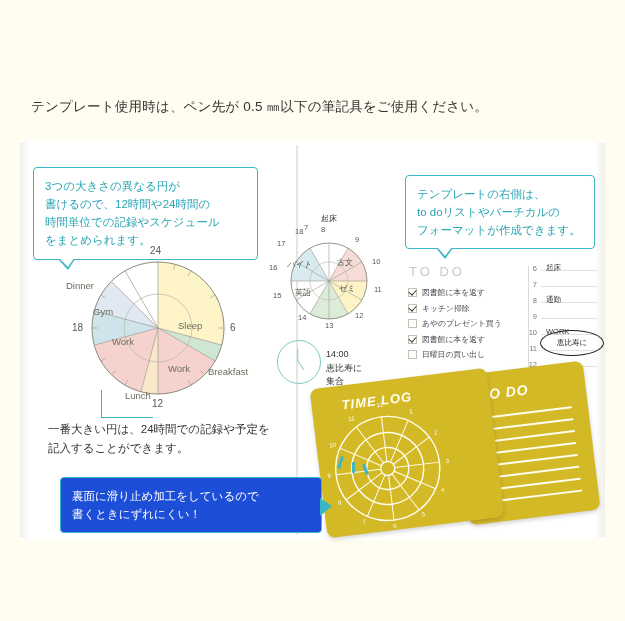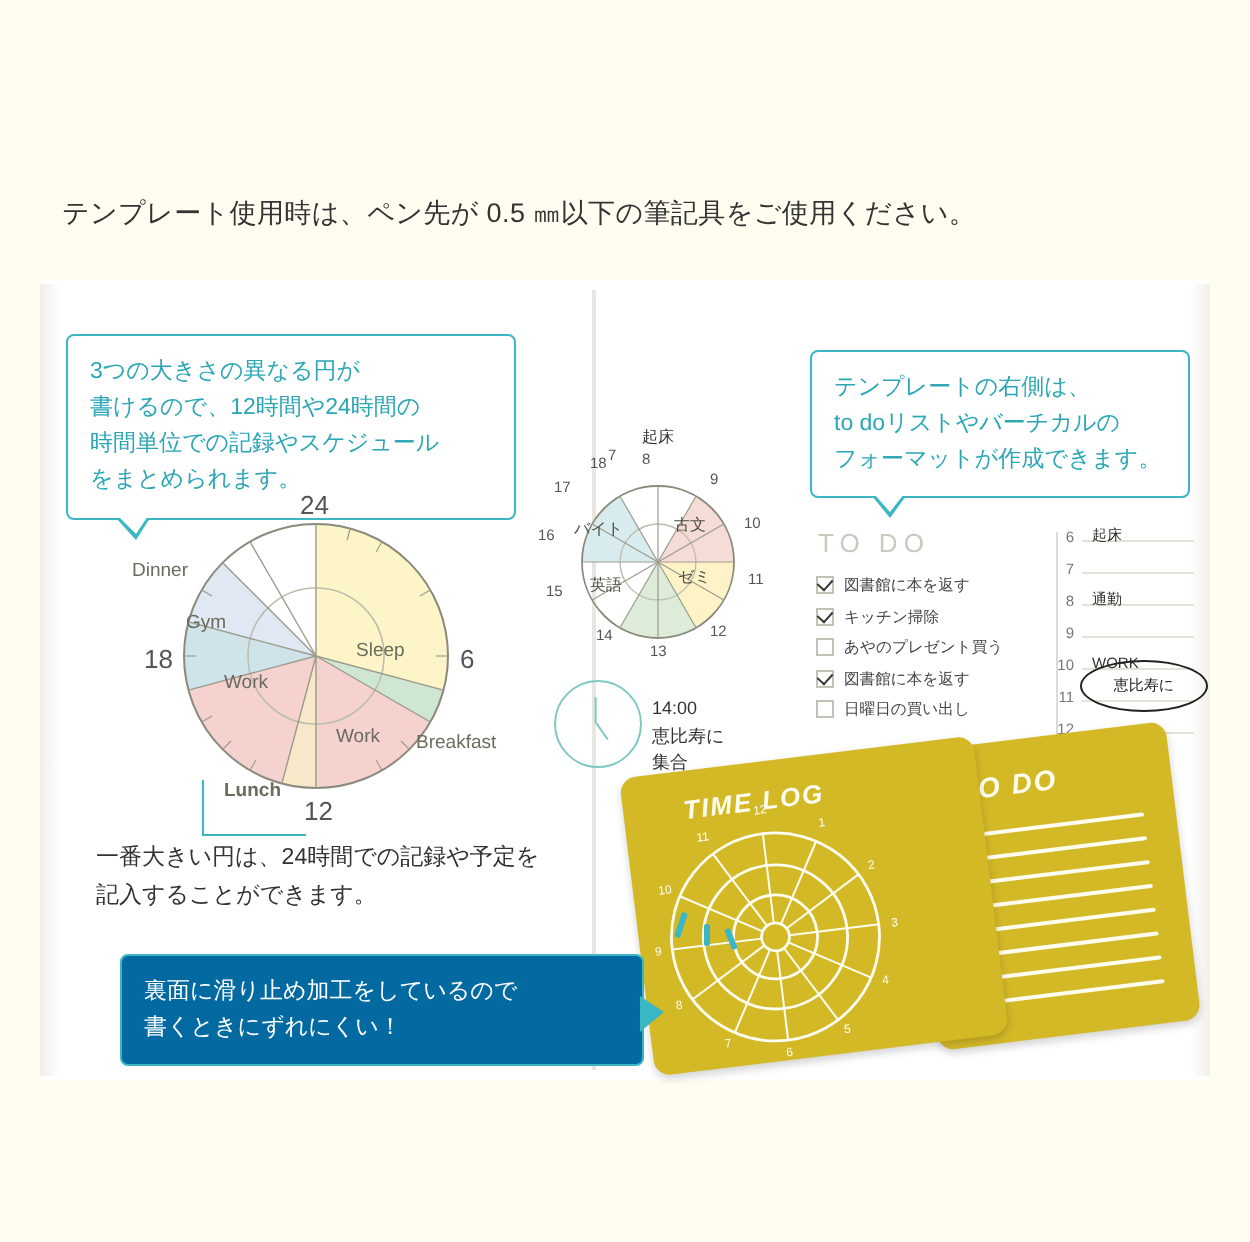--- a/index.html
+++ b/index.html
@@ -44,21 +44,21 @@
     border:1.6px solid #3bb6c4;
     background:#ffffff;
     border-radius:4px;
     color:#2aa6b5;
     font-size:11.5px;
     line-height:1.58;
     padding:9px 11px;
     box-sizing:border-box;
   }
   .bubble.filled{
-    background:#0369a1;border-color:#3bb6c4;color:#ffffff;
+    background:#1d4ed8;border-color:#3bb6c4;color:#ffffff;
   }
   .bubble .tail,
   .bubble .tail-in{
     position:absolute;width:0;height:0;
   }
   
   #bubble-circles{left:33px;top:167px;width:225px;}
   #bubble-circles .tail{
     left:24px;bottom:-11px;
     border-left:10px solid transparent;border-right:7px solid transparent;
@@ -98,21 +98,21 @@
     position:absolute;left:101px;top:390px;width:1.4px;height:28px;
     background:#3bb6c4;
   }
   .caption-line:after{
     content:"";position:absolute;left:0;bottom:0;width:52px;height:1.4px;background:#3bb6c4;
   }
 
   
   .pie-wrap{position:absolute;left:88px;top:258px;width:140px;height:140px;}
   .pie-label{
-    position:absolute;font-size:13px;color:#555;white-space:nowrap;
+    position:absolute;font-size:10px;color:#555;white-space:nowrap;
   }
   .pie-inner-label{
     position:absolute;font-size:9.5px;color:#6b6b5e;white-space:nowrap;
   }
 
   
   .pie2-wrap{position:absolute;left:281px;top:233px;width:96px;height:96px;}
   .pie2-label{position:absolute;font-size:7.5px;color:#555;white-space:nowrap;}
   .pie2-inner{position:absolute;font-size:8px;color:#4c4c44;white-space:nowrap;}
   .pie2-top{position:absolute;font-size:8px;color:#333;white-space:nowrap;}
@@ -256,21 +256,21 @@
       </g>
     </svg>
     <span class="pie-label" style="left:62px;top:-13px;">24</span>
     <span class="pie-label" style="left:142px;top:64px;">6</span>
     <span class="pie-label" style="left:64px;top:140px;">12</span>
     <span class="pie-label" style="left:-16px;top:64px;">18</span>
 
     <span class="pie-inner-label" style="left:90px;top:62px;">Sleep</span>
     <span class="pie-inner-label" style="left:120px;top:108px;">Breakfast</span>
     <span class="pie-inner-label" style="left:80px;top:105px;">Work</span>
-    <span class="pie-inner-label" style="left:24px;top:132px;font-weight:bold;">Lunch</span>
+    <span class="pie-inner-label" style="left:37px;top:132px;">Lunch</span>
     <span class="pie-inner-label" style="left:24px;top:78px;">Work</span>
     <span class="pie-inner-label" style="left:5px;top:48px;">Gym</span>
     <span class="pie-inner-label" style="left:-22px;top:22px;">Dinner</span>
   </div>
 
   <div class="pie2-wrap">
     <svg width="96" height="96" viewBox="0 0 96 96">
       <g transform="translate(48,48)">
 
         <path d="M0,0 L-38,0 A38,38 0 0,1 -19,-32.9 Z" fill="#d8ecef"></path>
@@ -305,21 +305,21 @@
     <span class="pie2-label" style="left:91px;top:24px;">10</span>
     <span class="pie2-label" style="left:93px;top:52px;">11</span>
     <span class="pie2-label" style="left:74px;top:78px;">12</span>
     <span class="pie2-label" style="left:44px;top:88px;">13</span>
     <span class="pie2-label" style="left:17px;top:80px;">14</span>
     <span class="pie2-label" style="left:-8px;top:58px;">15</span>
     <span class="pie2-label" style="left:-12px;top:30px;">16</span>
     <span class="pie2-label" style="left:-4px;top:6px;">17</span>
     <span class="pie2-label" style="left:14px;top:-6px;">18</span>
 
-    <span class="pie2-inner" style="left:6px;top:26px;">バイト</span>
+    <span class="pie2-inner" style="left:6px;top:26px;font-style:italic;">バイト</span>
     <span class="pie2-inner" style="left:56px;top:24px;">古文</span>
     <span class="pie2-inner" style="left:58px;top:50px;">ゼミ</span>
     <span class="pie2-inner" style="left:14px;top:54px;">英語</span>
   </div>
 
   <div class="clock">
     <div class="hand" style="left:20px;top:20px;width:13px;height:1.4px;transform:rotate(-90deg);"></div>
     <div class="hand" style="left:20px;top:20px;width:10px;height:1.4px;transform:rotate(55deg);"></div>
   </div>
   <div class="clock-text">

